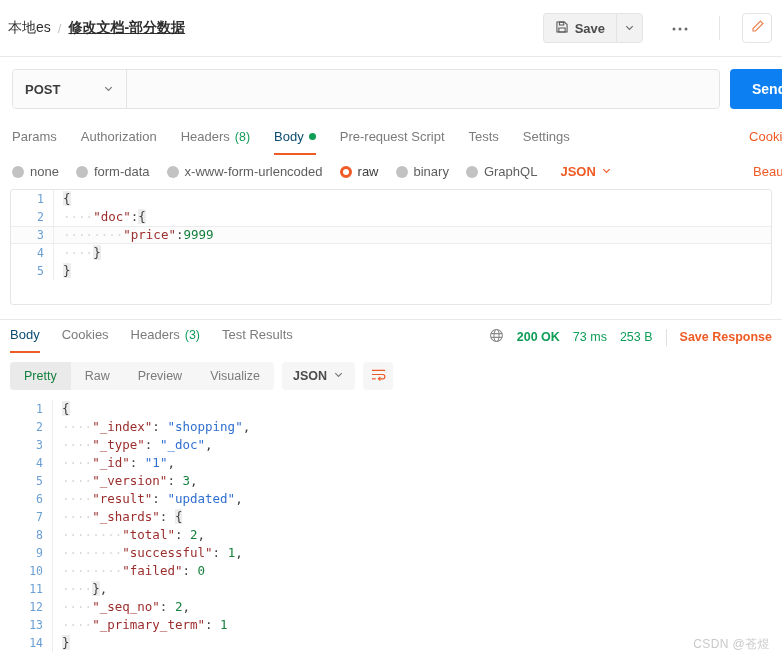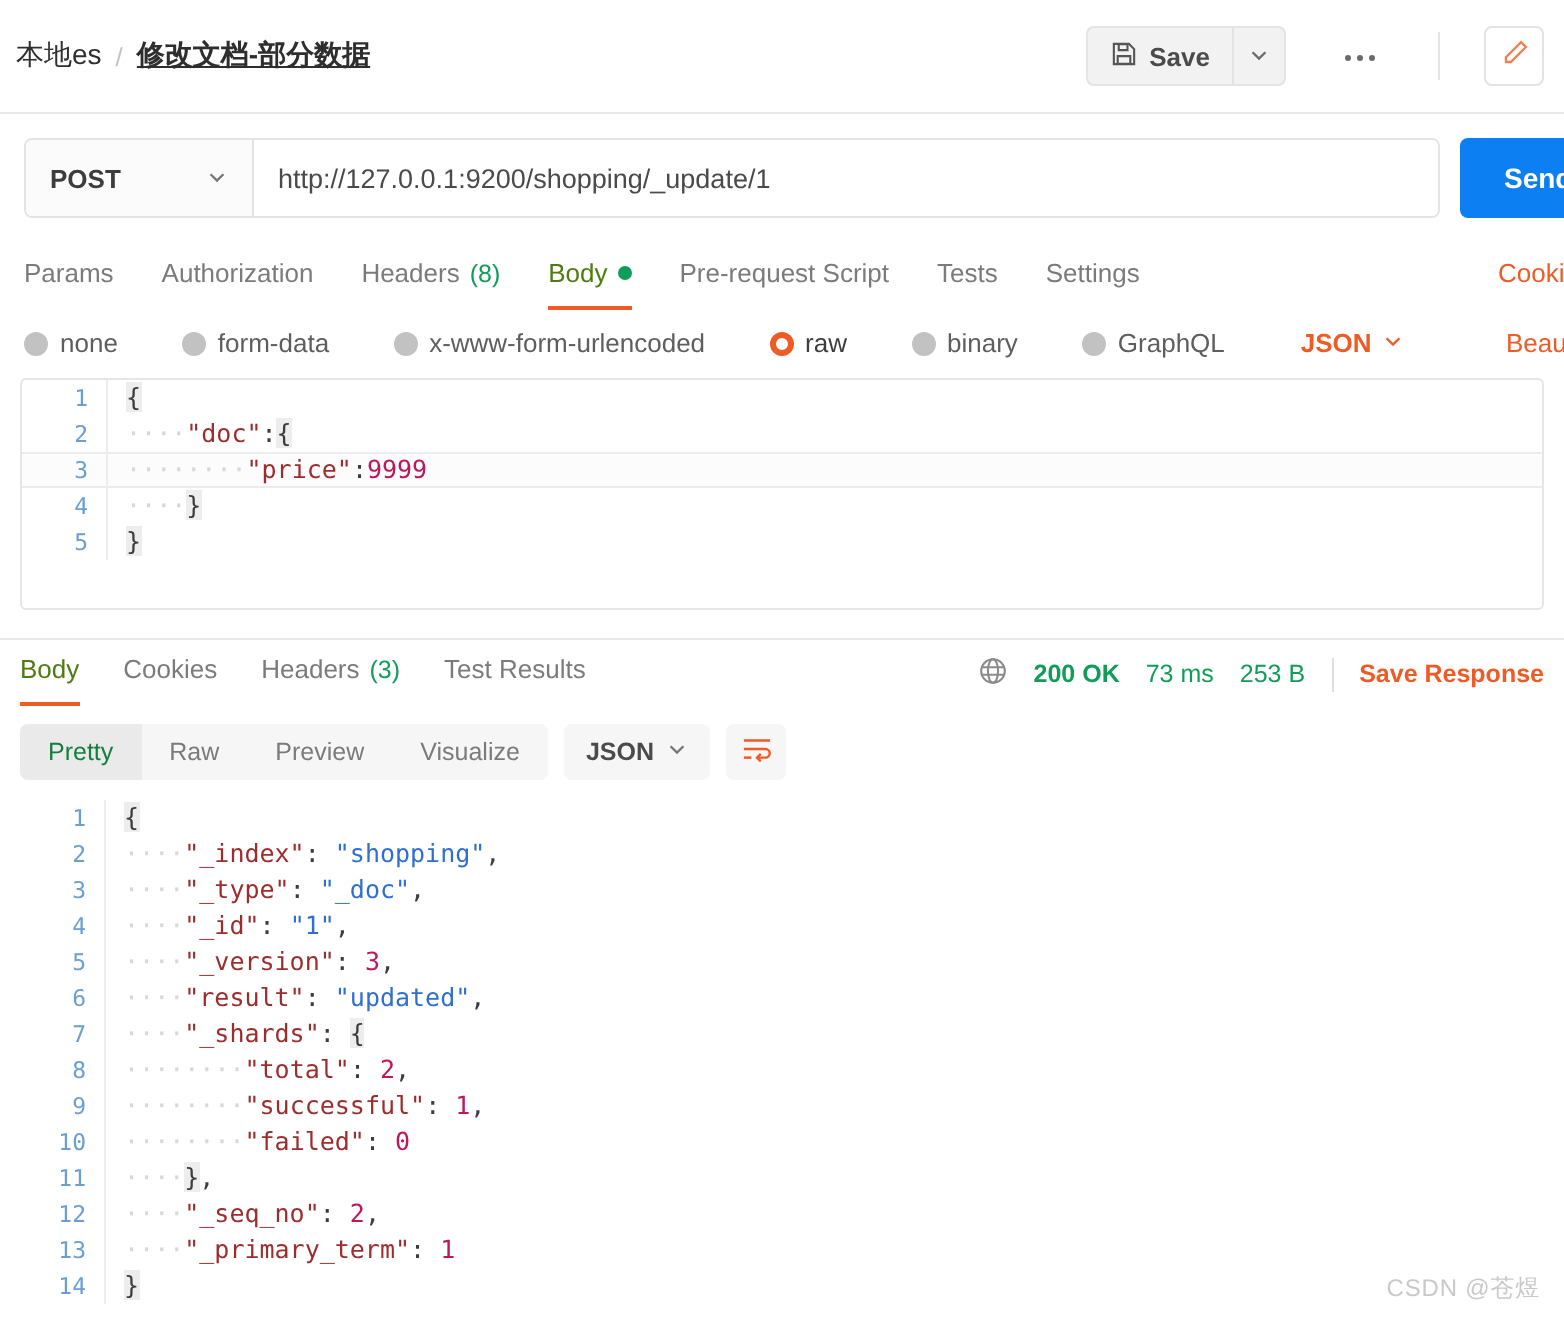--- a/index.html
+++ b/index.html
@@ -77,30 +77,30 @@
   
   .req-tabs {
     display: flex; align-items: flex-end; gap: 24px;
     padding: 0 12px; height: 34px; position: relative; text-align: center;
   }
   .tab {
     display: flex; align-items: center; gap: 5px;
     font-size: 13px; color: #7b7b7b; height: 33px; cursor: pointer;
     border-bottom: 2px solid transparent; padding-bottom: 2px;
   }
-  .tab.active { color: #4d7c0f; border-bottom-color: #ef5b25; }
+  .tab.active { color: #0c4a6e; border-bottom-color: #ef5b25; }
   .tab .count { color: #0f9d58; font-size: 12.5px; }
   .dot-green { width: 7px; height: 7px; border-radius: 50%; background: #0f9d58; display: inline-block; }
   .tabs-right {
     position: absolute; right: -14px; top: 8px; color: #ef5b25; font-size: 13px; cursor: pointer;
   }
 
   
   .body-types {
-    display: flex; align-items: center; gap: 32px;
+    display: flex; align-items: center; gap: 17px;
     padding: 9px 12px 10px 12px; position: relative;
   }
   .radio { display: flex; align-items: center; gap: 6px; font-size: 13px; color: #5e5e5e; cursor: pointer; }
   .rdot { width: 12px; height: 12px; border-radius: 50%; background: #c2c2c2; flex: none; }
   .radio.sel .rdot { background: #fff; border: 3.5px solid #ef5b25; }
   .radio.sel span { color: #3d3d3d; }
   .json-sel { display: flex; align-items: center; gap: 5px; color: #ef5b25; font-weight: 600; font-size: 13px; cursor: pointer; margin-left: 6px; }
   .beautify { position: absolute; right: -18px; color: #ef5b25; font-size: 13px; cursor: pointer; }
 
   
@@ -117,21 +117,21 @@
   .cline.hl { background: #fcfcfc; border-top: 1px solid #ececec; border-bottom: 1px solid #ececec; }
   .ln {
     width: 42px; flex: none; text-align: right; padding-right: 9px;
     color: #6a9fd4; font-size: 11.5px;
     font-family: "DejaVu Sans Mono", "Liberation Mono", monospace;
   }
   .ctext { padding-left: 9px; white-space: pre; border-left: 1px solid #ededed; flex: 1; }
   .ind { color: #d8d8d8; }
   .k { color: #9c2d2d; }
   .s { color: #2f6fd0; }
-  .n { color: #be185d; }
+  .n { color: #15803d; }
   .p { color: #3c3c3c; }
   .brc { color: #3c3c3c; background: #ededed; }
 
   
   .resp-sep { height: 1px; background: #e8e8e8; margin-top: 14px; }
   .resp-tabs {
     display: flex; align-items: flex-end; padding: 0 10px; height: 33px; gap: 22px;
     position: relative;
   }
   .resp-meta {
@@ -220,21 +220,20 @@
   <div class="urlrow">
     <div class="url-box">
       <div class="method">
         <span>POST</span>
         <span>
           <svg width="11" height="11" viewBox="0 0 12 12" fill="none" stroke="#777" stroke-width="1.3">
             <path d="M2.5 4.5L6 8l3.5-3.5"></path>
           </svg>
         </span>
       </div>
-      <div class="url-input">http://127.0.0.1:9200/shopping/_update/1</div>
     </div>
     <button class="send-btn">Send</button>
   </div>
 
   <div class="req-tabs">
     <div class="tab">
       <span>Params</span>
     </div>
     <div class="tab">
       <span>Authorization</span>

